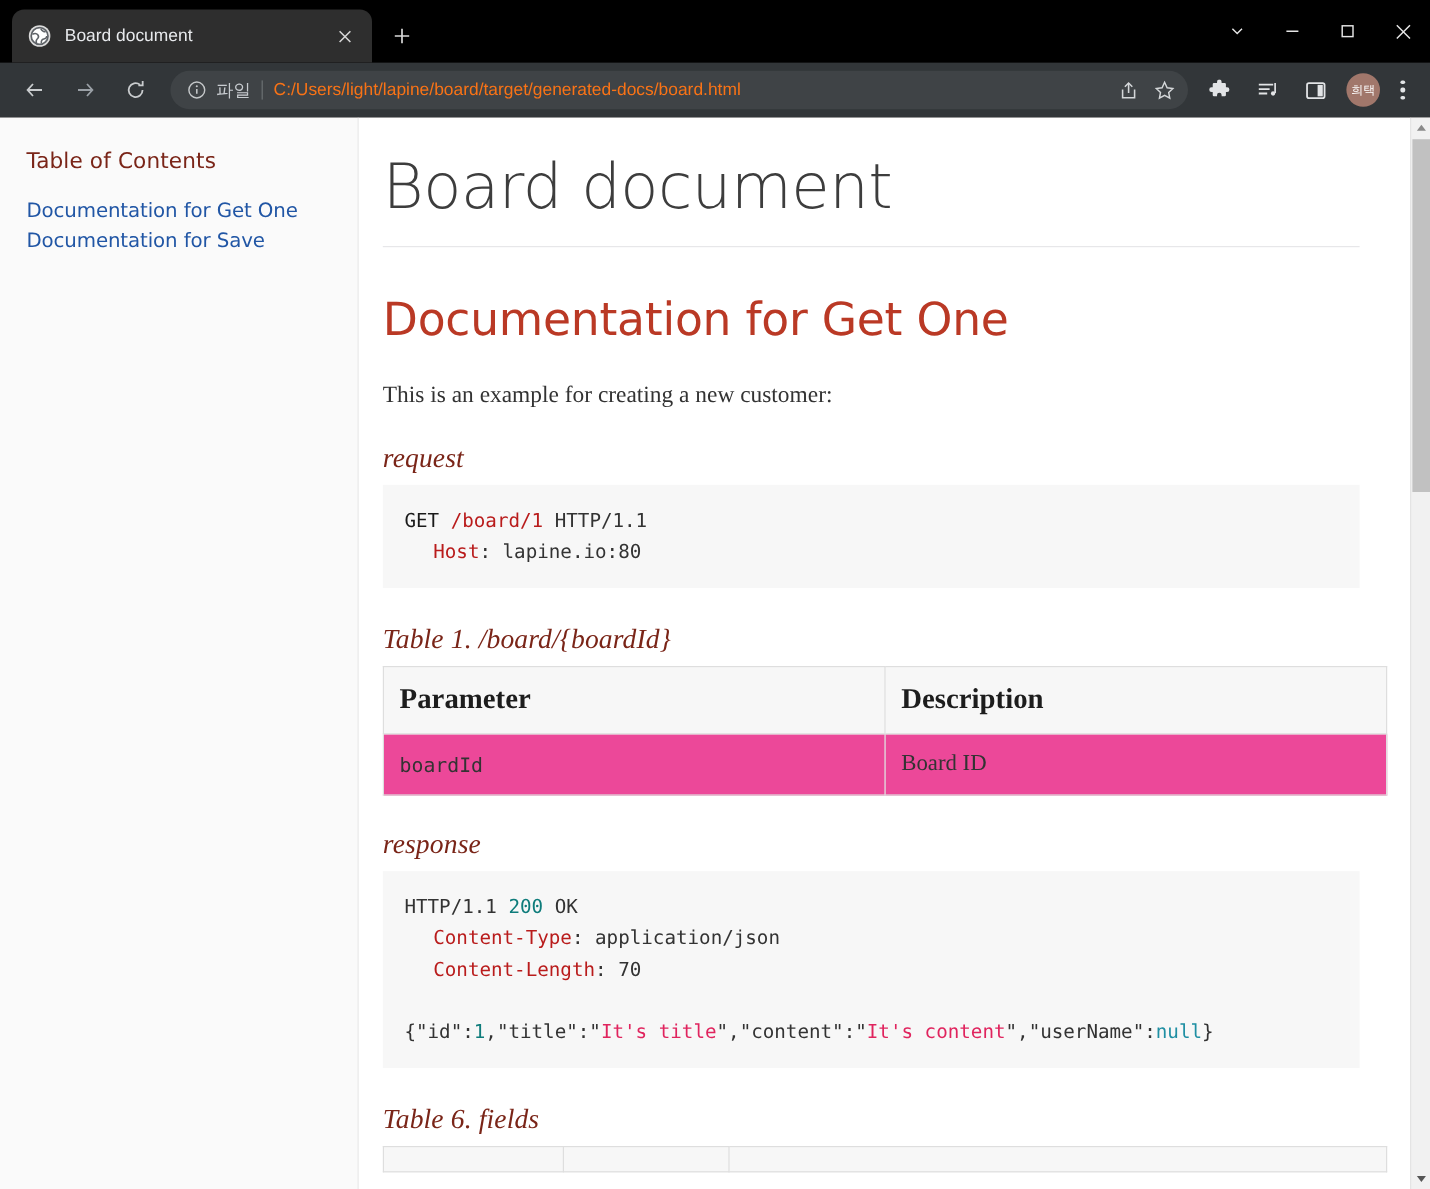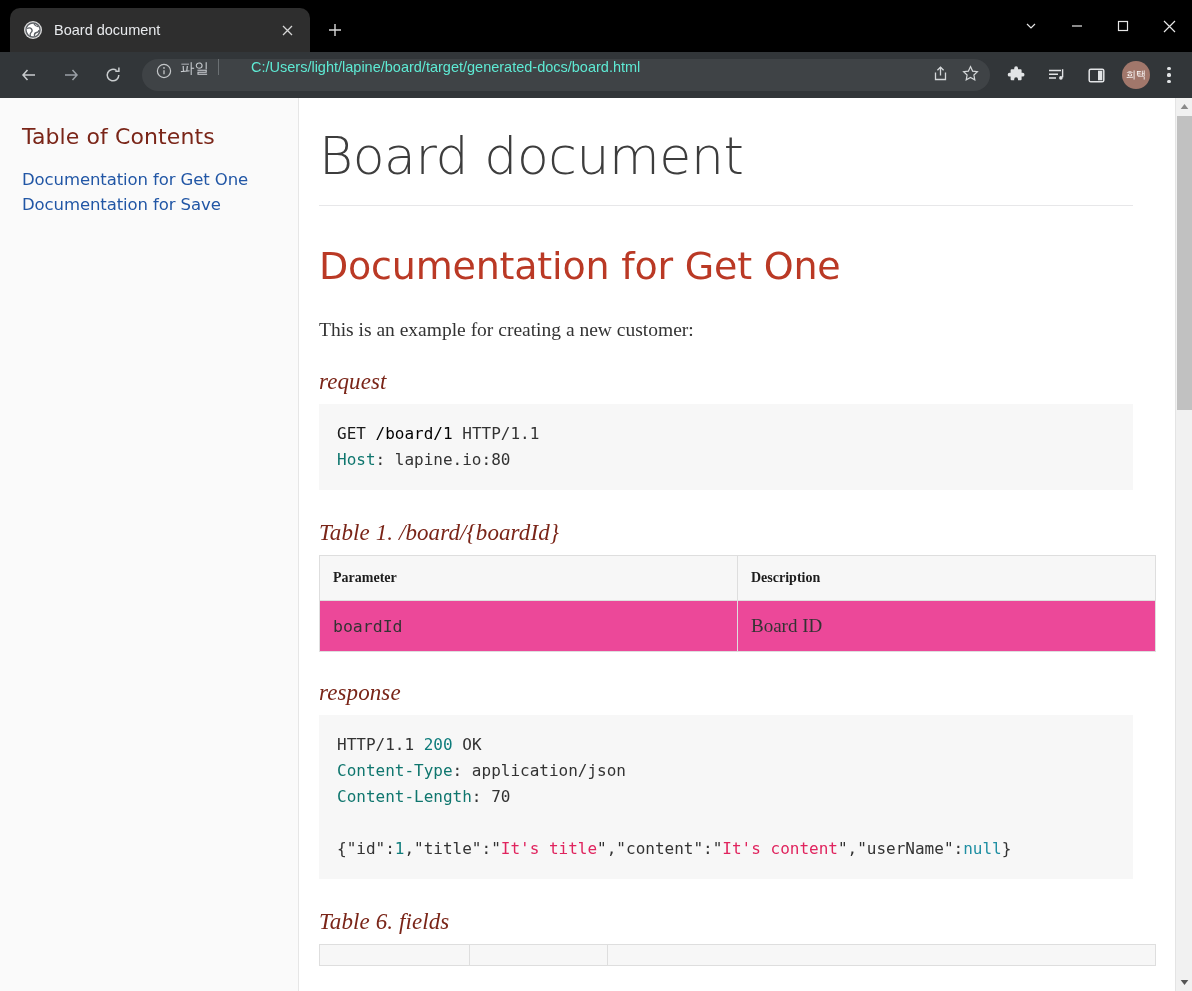--- a/index.html
+++ b/index.html
@@ -65,36 +65,36 @@
   }
   .navbtn {
     width: 32px; height: 32px; margin: 0 5px;
     display: flex; align-items: center; justify-content: center;
     border-radius: 50%; color: #c9ccce;
   }
   .navbtn.disabled { color: #9aa0a6; }
   .navbtn svg { display:block; }
   .omnibox {
     flex: 1 1 auto; height: 32px; background: #3f4346;
-    border-radius: 16px; display: flex; align-items: flex-start;
+    border-radius: 16px; display: flex; align-items: center;
     padding: 0 4px 0 10px; margin: 0 6px 0 8px; min-width: 0;
   }
   .omni-info {
     width: 24px; height: 24px; display: flex; align-items: center;
     justify-content: center; color: #c4c7c9; flex: 0 0 auto;
   }
   .omni-scheme {
     color: #c8ccd0; font-size: 14.5px; margin-left: 4px; flex: 0 0 auto;
   }
   .omni-div {
     width: 1px; height: 16px; background: #6b7073; margin: 0 9px; flex: 0 0 auto;
   }
   .omni-url {
-    color: #5eead4; font-size: 14.5px; white-space: nowrap;
-    overflow: hidden; text-overflow: ellipsis; flex: 1 1 auto; margin-left: 23px;
+    color: #f97316; font-size: 14.5px; white-space: nowrap;
+    overflow: hidden; text-overflow: ellipsis; flex: 1 1 auto;
   }
   .omni-right { display: flex; align-items: center; flex: 0 0 auto; }
   .omni-icon {
     width: 28px; height: 28px; display: flex; align-items: center;
     justify-content: center; color: #d4d7d9; margin-right: 2px;
   }
   .tb-icon {
     width: 30px; height: 30px; display: flex; align-items: center;
     justify-content: center; color: #e2e4e6; margin: 0 5px; flex:0 0 auto;
   }
@@ -117,21 +117,21 @@
     width: 1192px; height: 893px;
     background: #ffffff; display: flex; overflow: hidden;
   }
   .sidebar {
     width: 299px; flex: 0 0 299px; height: 100%;
     background: #fafafa; border-right: 1px solid #e6e6e6;
     padding: 26px 20px 0 22px;
   }
   .toc-title {
     font-family: "DejaVu Sans", sans-serif;
-    font-size: 22px; color: #7a2518; font-weight: 400;
+    font-size: 18px; color: #7a2518; font-weight: 400;
     letter-spacing: 0.1px; margin-bottom: 18px;
   }
   .toc-link {
     display: block;
     font-family: "DejaVu Sans", sans-serif;
     font-size: 16.5px; color: #2156a5; text-decoration: none;
     line-height: 25px; letter-spacing: -0.1px;
   }
 
   .content-wrap {
@@ -165,35 +165,35 @@
     margin-bottom: 9px; letter-spacing: 0.1px;
   }
   pre.code {
     background: #f7f7f7; color: #333;
     font-family: "DejaVu Sans Mono", monospace;
     font-size: 16px; line-height: 26px;
     padding: 17px 18px; margin-bottom: 30px;
     white-space: pre; overflow-x: hidden;
   }
   pre.code .kw   { color: #1a1a1a; font-weight: normal; }
-  pre.code .path { color: #000000; }
-  pre.code .hdr  { color: #0f766e; }
+  pre.code .path { color: #b91c1c; }
+  pre.code .hdr  { color: #b91c1c; margin-left: 24px; }
   pre.code .num  { color: #0e7c7b; }
   pre.code .str  { color: #e0245e; }
   pre.code .nul  { color: #1f8fa3; }
 
   table.doctable {
     border-collapse: collapse; width: 836px;
     margin-bottom: 28px; table-layout: fixed;
     border: 1px solid #dedede;
   }
   table.doctable th {
     background: #f7f7f7; text-align: left;
     font-family: "Liberation Serif", serif;
-    font-weight: bold; font-size: 14px; color: #1d1d1d;
+    font-weight: bold; font-size: 24px; color: #1d1d1d;
     padding: 14px 13px; border: 1px solid #dedede;
   }
   table.doctable td {
     font-family: "Liberation Serif", serif;
     font-size: 19px; color: #333; padding: 14px 13px;
     border: 1px solid #dedede; background: #ec4899;
   }
   table.doctable td.mono {
     font-family: "DejaVu Sans Mono", monospace; font-size: 16.5px;
   }

